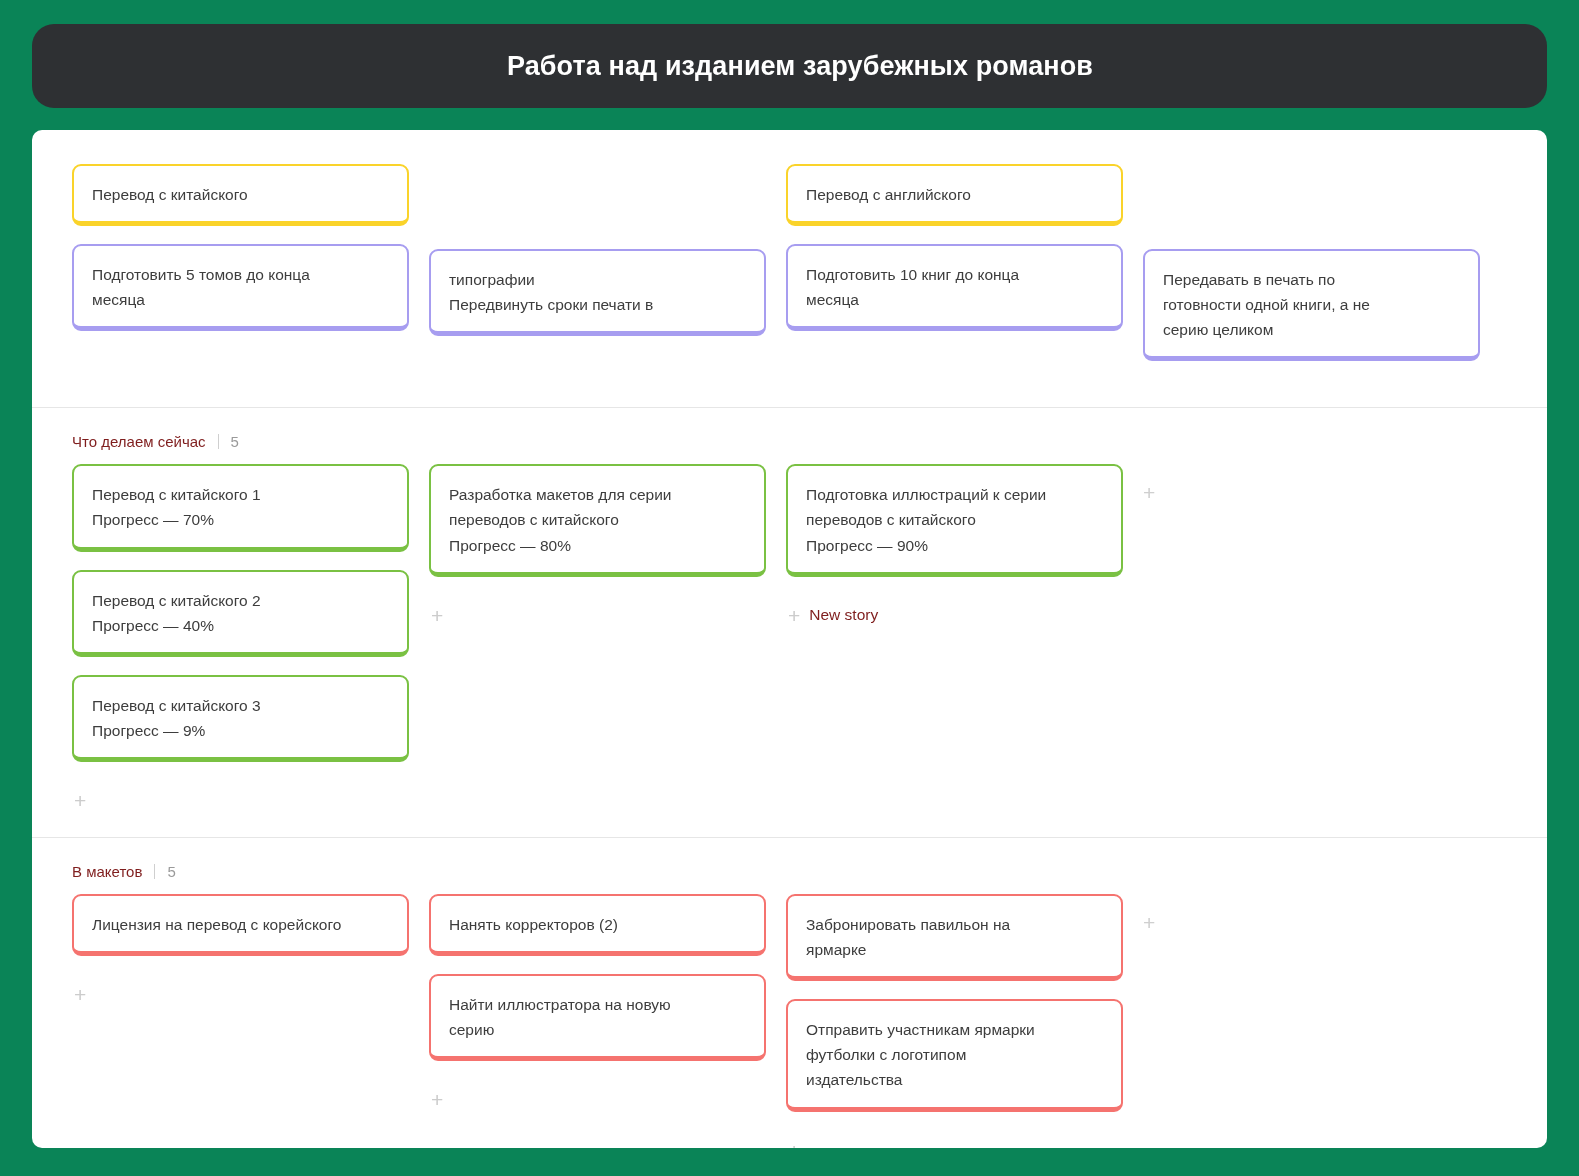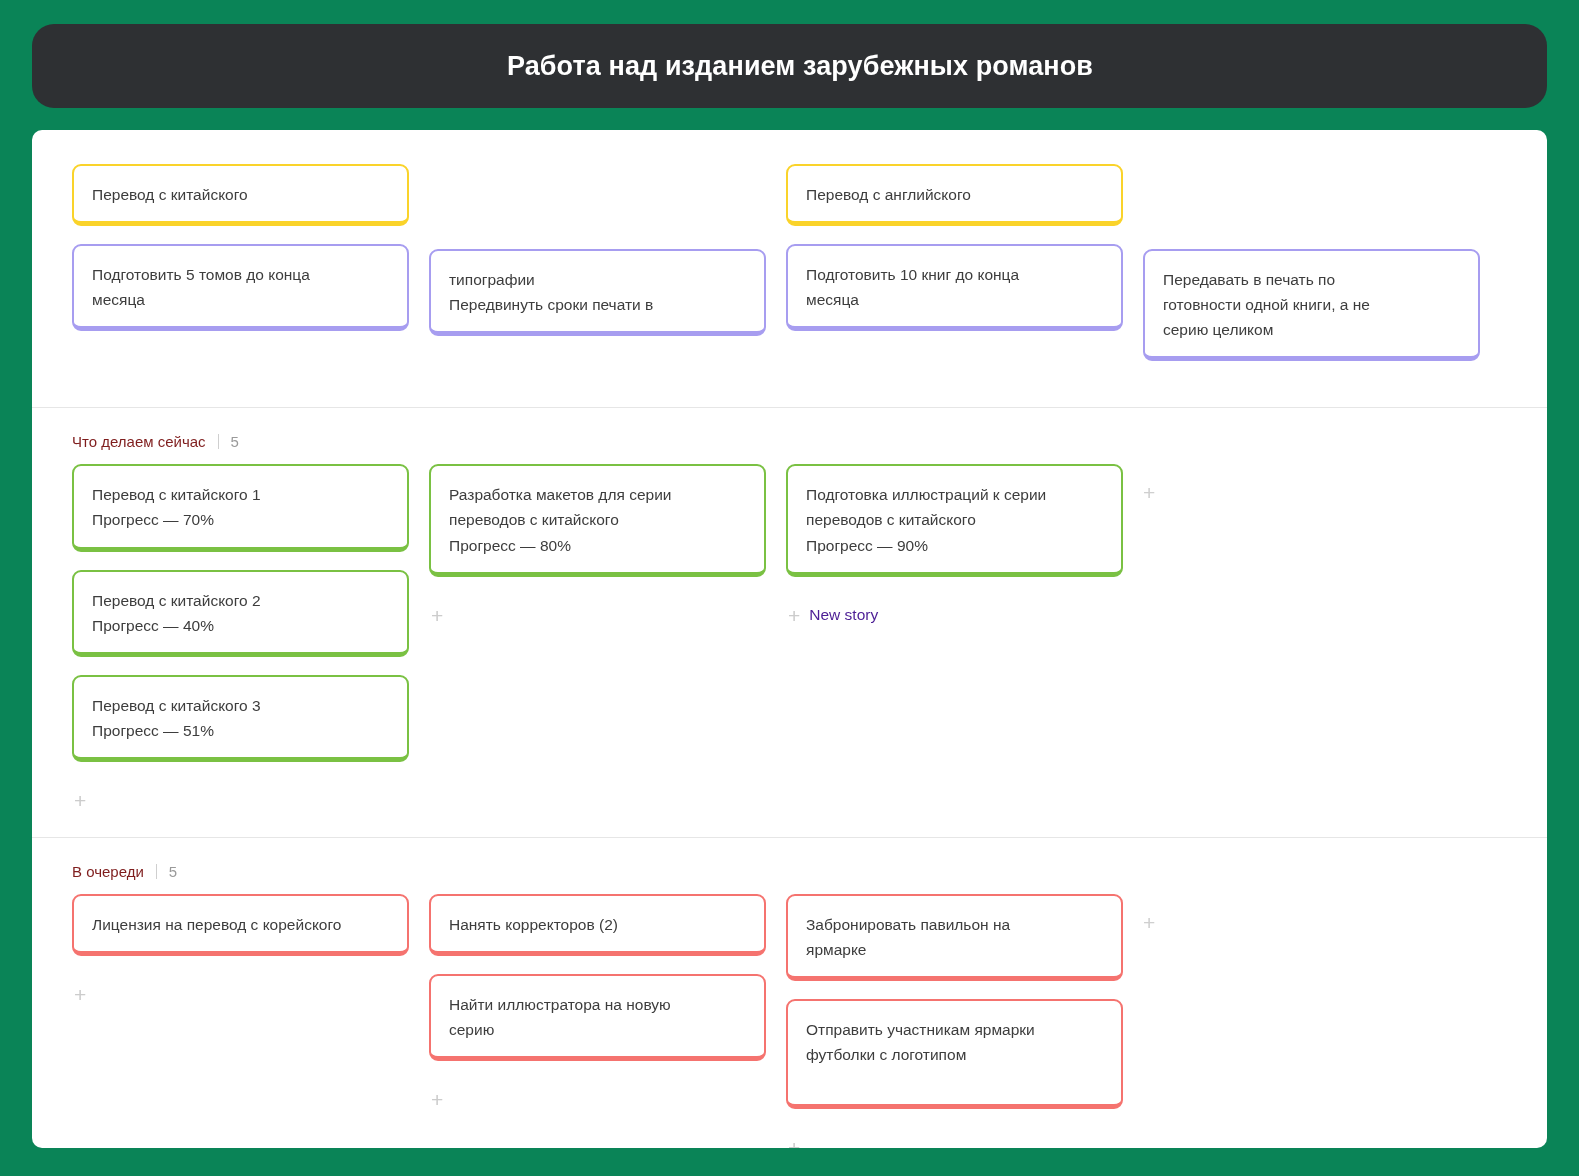--- a/index.html
+++ b/index.html
@@ -147,21 +147,21 @@
     cursor: pointer;
     user-select: none;
     align-self: flex-start;
   }
   .add-btn .plus-glyph {
     font-size: 21px;
     line-height: 1;
     color: #cccccc;
     font-weight: 400;
   }
-  .add-btn .add-label { color: #4c1d95; }
+  .add-btn .add-label { color: #7f1d1d; }
 
   .add-inline {
     margin-top: 2px;
   }
   .add-col-float {
     color: #cfcfcf;
     font-size: 21px;
     line-height: 1;
     padding-top: 18px;
     cursor: pointer;
@@ -238,21 +238,21 @@
             <div class="card c-green h-2">
               <span class="line">Перевод с китайского 1</span>
               <span class="line">Прогресс — 70%</span>
             </div>
             <div class="card c-green h-2">
               <span class="line">Перевод с китайского 2</span>
               <span class="line">Прогресс — 40%</span>
             </div>
             <div class="card c-green h-2">
               <span class="line">Перевод с китайского 3</span>
-              <span class="line">Прогресс — 51%</span>
+              <span class="line">Прогресс — 9%</span>
             </div>
             <div class="add-btn add-inline">
               <span class="plus-glyph">+</span>
               <span class="add-label"></span>
             </div>
           </div>
 
           <div class="column">
             <div class="card c-green h-3">
               <span class="line">Разработка макетов для серии</span>
@@ -281,21 +281,21 @@
             <div class="add-col-float">+</div>
           </div>
 
         </div>
       </div>
     </div>
 
     <div class="section section-queue">
       <div class="section-inner">
         <div class="section-header">
-          <span class="sec-title">В очереди</span>
+          <span class="sec-title">В макетов</span>
           <span class="sec-divider"></span>
           <span class="sec-count">5</span>
         </div>
 
         <div class="columns">
 
           <div class="column">
             <div class="card c-red h-1">
               <span class="line">Лицензия на перевод с корейского</span>
             </div>
@@ -320,20 +320,21 @@
           </div>
 
           <div class="column">
             <div class="card c-red h-2">
               <span class="line">Забронировать павильон на</span>
               <span class="line">ярмарке</span>
             </div>
             <div class="card c-red h-3">
               <span class="line">Отправить участникам ярмарки</span>
               <span class="line">футболки с логотипом</span>
+              <span class="line">издательства</span>
             </div>
             <div class="add-btn add-inline">
               <span class="plus-glyph">+</span>
               <span class="add-label"></span>
             </div>
           </div>
 
           <div class="column">
             <div class="add-col-float">+</div>
           </div>

